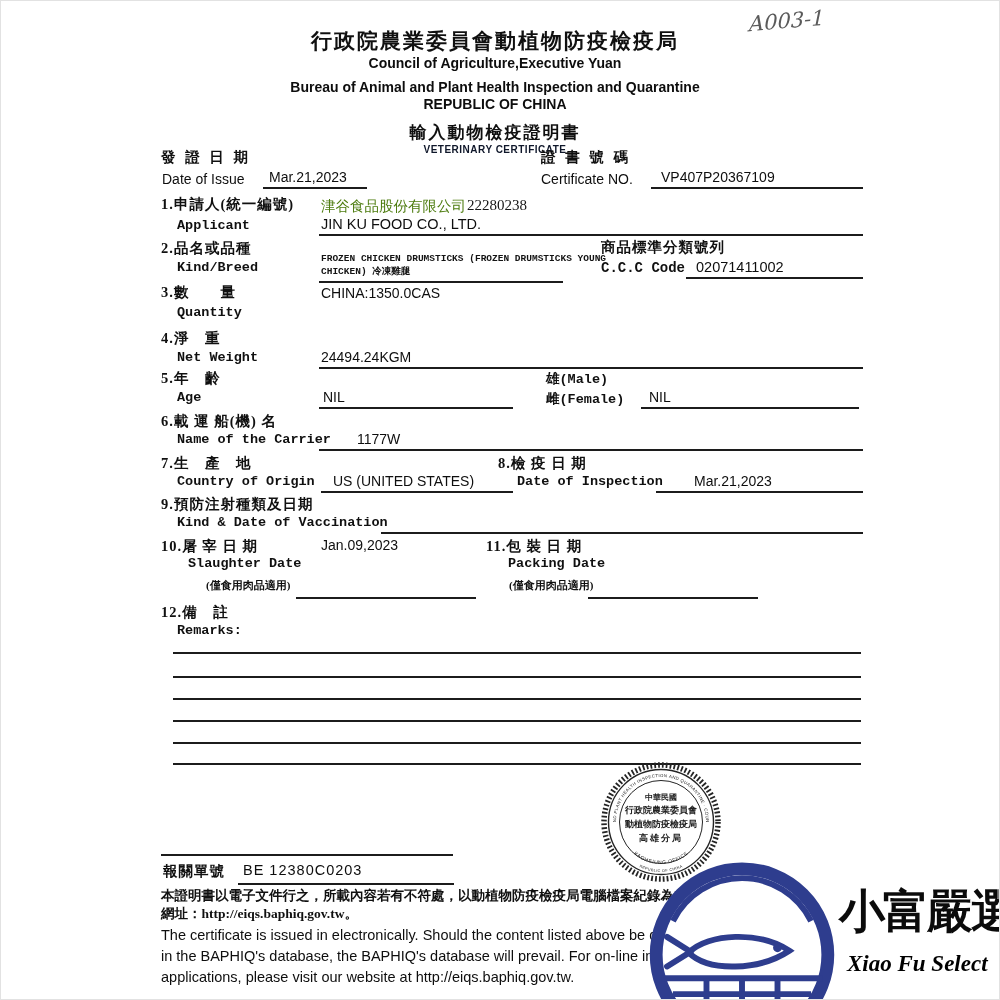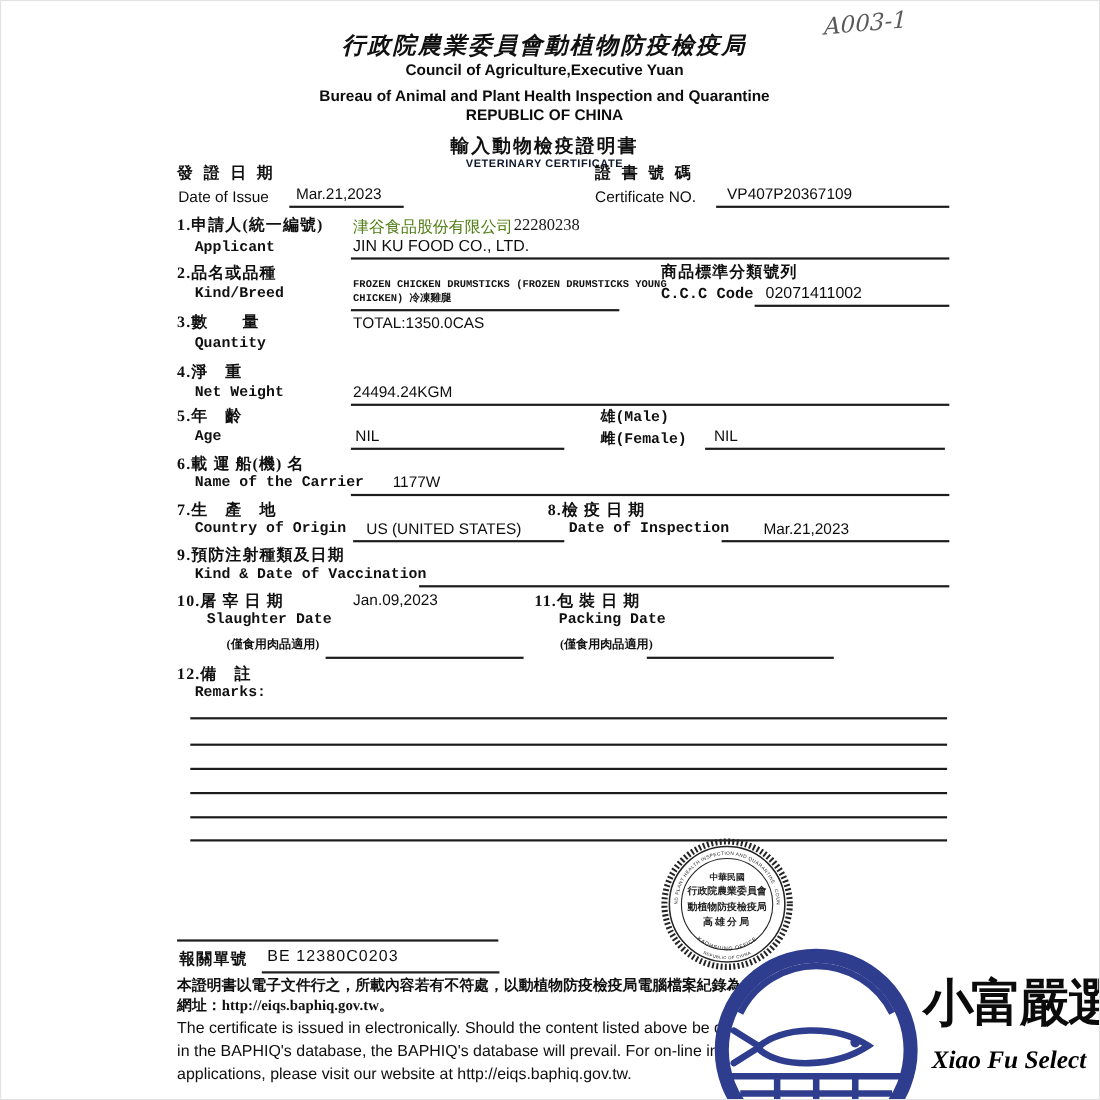--- a/index.html
+++ b/index.html
@@ -20,21 +20,21 @@
   .mono{font-family:"Liberation Mono","DejaVu Sans Mono",monospace;
       font-weight:700;font-size:13.5px;color:#101010;}
   .sans{font-family:"Liberation Sans","DejaVu Sans",sans-serif;
       font-size:14px;color:#0e0e0e;}
   .serifv{font-family:"Liberation Serif","DejaVu Serif",serif;
       font-size:15px;color:#161616;}
   .ufield{position:absolute;border-bottom:2px solid #1c1c1c;height:21px;line-height:21px;}
   .hline{position:absolute;border-top:2px solid #1c1c1c;height:0;}
   .hdr{position:absolute;left:0;top:26px;width:988px;text-align:center;}
   .hdr-zh{font-family:"Liberation Serif","DejaVu Serif",serif;font-weight:bold;
-      font-size:21px;letter-spacing:2px;color:#101010;font-style:italic;}
+      font-size:21px;letter-spacing:2px;color:#101010;}
   .hdr-en{font-weight:bold;font-size:14px;line-height:17.5px;color:#0d0d0d;}
   .hdr-zh2{font-family:"Liberation Serif","DejaVu Serif",serif;font-weight:bold;
       font-size:17px;letter-spacing:2px;margin-top:7px;color:#101010;}
   .hdr-en2{font-weight:bold;font-size:10px;letter-spacing:.5px;color:#0f172a;}
   .handwriting{font-family:"DejaVu Serif","Liberation Serif",serif;font-style:italic;
       font-size:21px;color:#5a5a5a;transform:rotate(-5deg) skewX(-6deg);}
   .kindbox{position:absolute;left:318px;top:250px;width:242px;border-bottom:2px solid #1c1c1c;
       font-family:"Liberation Mono","DejaVu Sans Mono",monospace;font-weight:700;
       font-size:9.5px;line-height:12.5px;color:#131313;padding:2px 0 3px 2px;white-space:nowrap;}
   .seal-zh{font-family:"Liberation Serif","DejaVu Serif",serif;font-weight:bold;}
@@ -85,21 +85,21 @@
   <div class="kindbox">
     <div>FROZEN CHICKEN DRUMSTICKS (FROZEN DRUMSTICKS YOUNG</div>
     <div>CHICKEN) 冷凍雞腿</div>
   </div>
   <div class="abs mono" style="left:600px;top:259px;font-size:14px">C.C.C Code</div>
   <div class="ufield" style="left:685px;top:255px;width:177px">
     <span class="sans" style="padding-left:10px;font-size:14.5px">02071411002</span>
   </div>
 
   <div class="abs zh" style="left:160px;top:282px">3.數　　量</div>
-  <div class="abs sans" style="left:320px;top:284px">TOTAL:1350.0CAS</div>
+  <div class="abs sans" style="left:320px;top:284px">CHINA:1350.0CAS</div>
   <div class="abs mono" style="left:176px;top:304px">Quantity</div>
 
   <div class="abs zh" style="left:160px;top:328px">4.淨　重</div>
   <div class="abs mono" style="left:176px;top:349px">Net Weight</div>
   <div class="ufield" style="left:318px;top:345px;width:544px">
     <span class="sans" style="padding-left:2px">24494.24KGM</span>
   </div>
 
   <div class="abs zh" style="left:160px;top:368px">5.年　齡</div>
   <div class="abs mono" style="left:545px;top:369px">雄(Male)</div>

